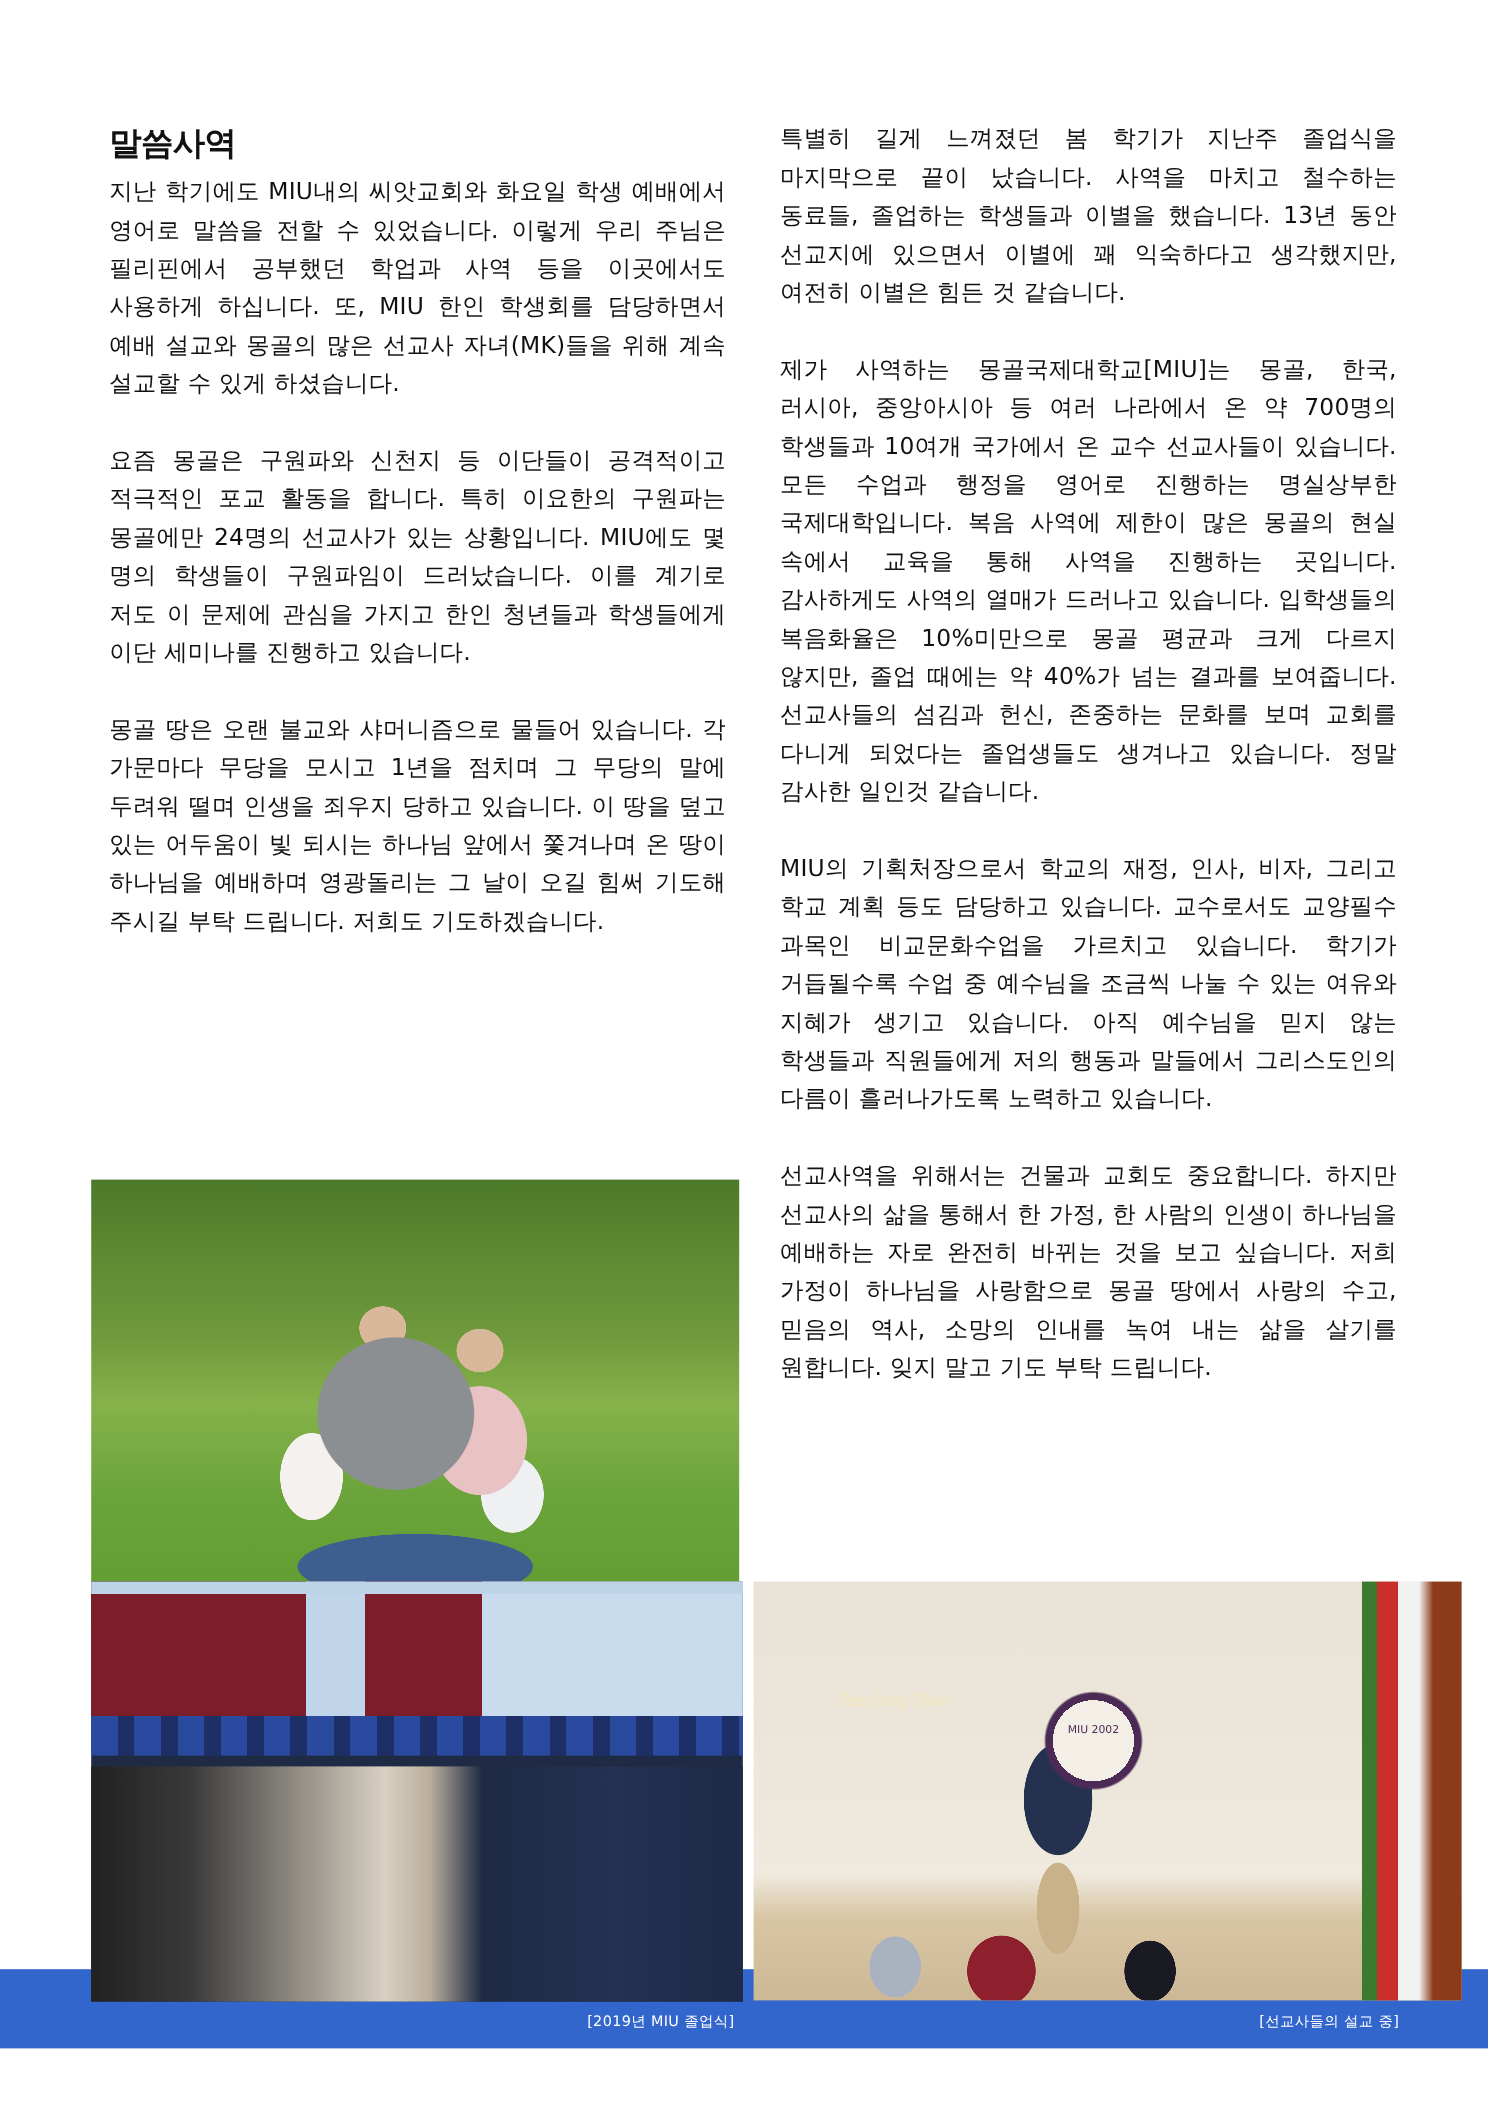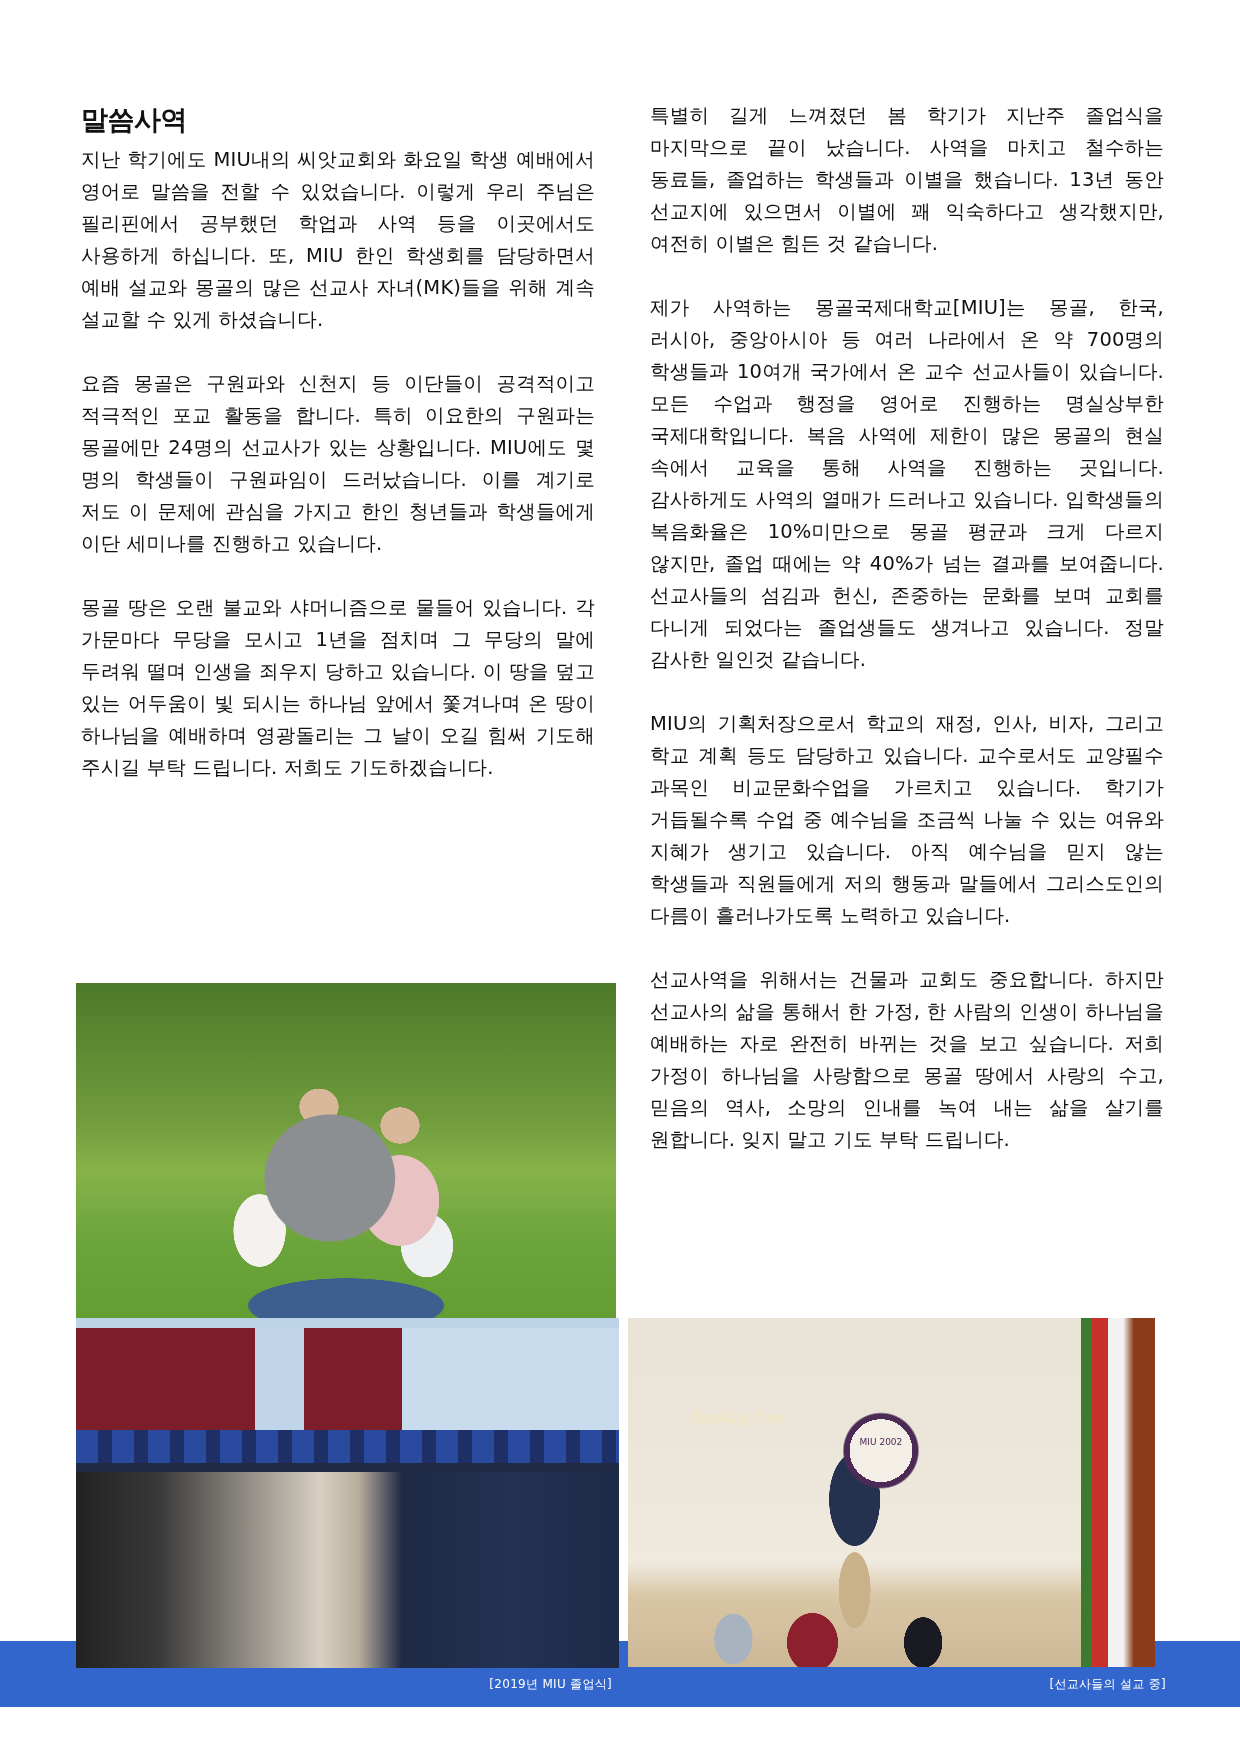--- a/index.html
+++ b/index.html
@@ -1,21 +1,21 @@
 <!DOCTYPE html>
 <html><head>
 <meta charset="utf-8">
 <style>
   html, body { margin: 0; padding: 0; }
   body {
     width: 1240px; height: 1754px; background: #ffffff; position: relative;
     overflow: hidden; font-family: "DejaVu Sans", "Liberation Sans", sans-serif; color: #111111;
   }
   .col { position: absolute; top: 100px; width: 514px; }
-  .col-left { left: 81px; }
+  .col-left { left: 91px; }
   .col-right { left: 650px; }
   .title {
     font-size: 27px; font-weight: bold; line-height: 40px; margin: 0 0 4px 0;
     letter-spacing: -0.5px; color: #111;
   }
   .para {
     font-size: 19.5px; line-height: 32px; margin: 0 0 32px 0; text-align: justify;
     text-align-last: left; letter-spacing: 0.2px; word-break: keep-all;
   }
   .photo { position: absolute; overflow: hidden; }
@@ -34,21 +34,21 @@
   .photo-graduation {
     left: 76px; top: 1318px; width: 543px; height: 350px;
     background:
       linear-gradient(180deg, #bcd3e8 0%, #bcd3e8 3%, transparent 3%),
       linear-gradient(90deg, #7b1e2a 0%, #7b1e2a 33%, #c0d5ea 33%, #c0d5ea 42%, #7b1e2a 42%, #7b1e2a 60%, #c8dcee 60%, #c8dcee 100%) top/100% 32% no-repeat,
       repeating-linear-gradient(90deg, #2a4aa0 0 22px, #1d2f66 22px 36px) 0 32%/100% 14% no-repeat,
       linear-gradient(90deg, #222 0%, #383838 15%, #d8d0c2 45%, #b9ae9c 52%, #1e2a44 60%, #233252 80%, #1d2a48 100%) 0 100%/100% 56% no-repeat,
       #1f2b45;
   }
   .photo-sermon {
-    left: 628px; top: 1318px; width: 527px; height: 349px;
+    left: 628px; top: 1318px; width: 590px; height: 349px;
     background:
       radial-gradient(circle at 48% 38%, #f4efe6 0 9%, #4b2b55 9% 10.5%, transparent 11%),
       radial-gradient(ellipse 8% 22% at 43% 52%, #25324f 0 60%, transparent 61%),
       radial-gradient(ellipse 5% 18% at 43% 78%, #c9b28a 0 60%, transparent 61%),
       radial-gradient(ellipse 6% 12% at 20% 92%, #a9b2bf 0 60%, transparent 61%),
       radial-gradient(ellipse 8% 14% at 35% 93%, #8e1f2c 0 60%, transparent 61%),
       radial-gradient(ellipse 6% 12% at 56% 93%, #1a1a22 0 60%, transparent 61%),
       linear-gradient(90deg, transparent 0 86%, #3b7a2f 86% 88%, #c9302c 88% 91%, #f2f2f2 91% 94%, #8b3a1a 96% 100%),
       linear-gradient(180deg, #e9e2d6 0%, #efe9de 70%, #d9c6a5 80%, #cdb896 100%);
   }

